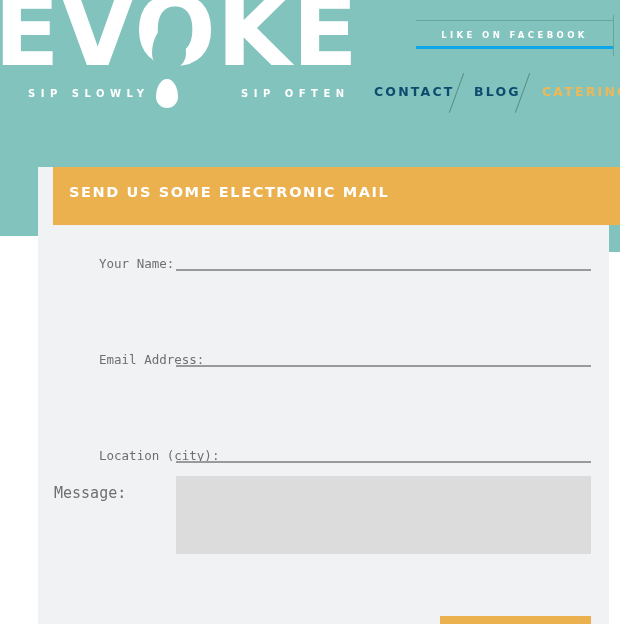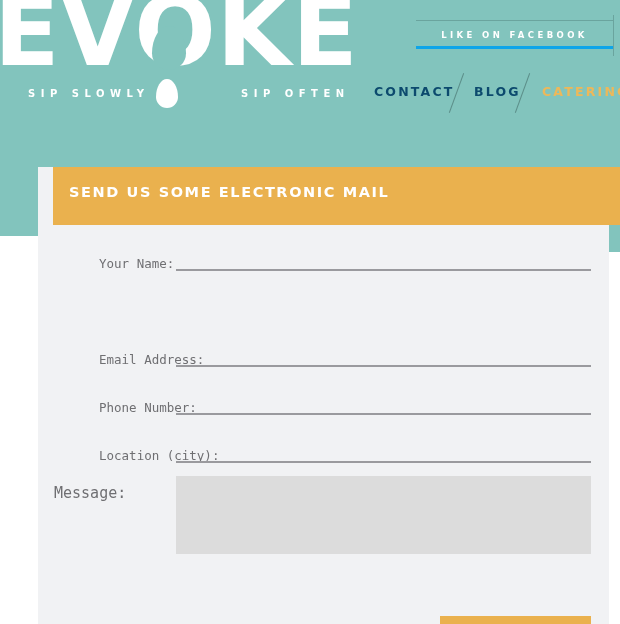--- a/index.html
+++ b/index.html
@@ -326,24 +326,20 @@
         <div class="field-label">Your Name:</div>
         <input class="field-input" type="text" placeholder="" style="">
       </div>
 
 
       <div class="field f2">
         <div class="field-label">Email Address:</div>
         <input class="field-input" type="text" placeholder="" style="">
       </div>
 
-      <div class="field f3">
-        <div class="field-label">Phone Number:</div>
-        <input class="field-input" type="text" placeholder="" style="">
-      </div>
 
       <div class="field f4">
         <div class="field-label">Location (city):</div>
         <input class="field-input" type="text" placeholder="" style="">
       </div>
 
       <div class="msg-field">
         <div class="msg-label">Message:</div>
         <textarea class="msg-input" placeholder="" style=""></textarea>
       </div>

